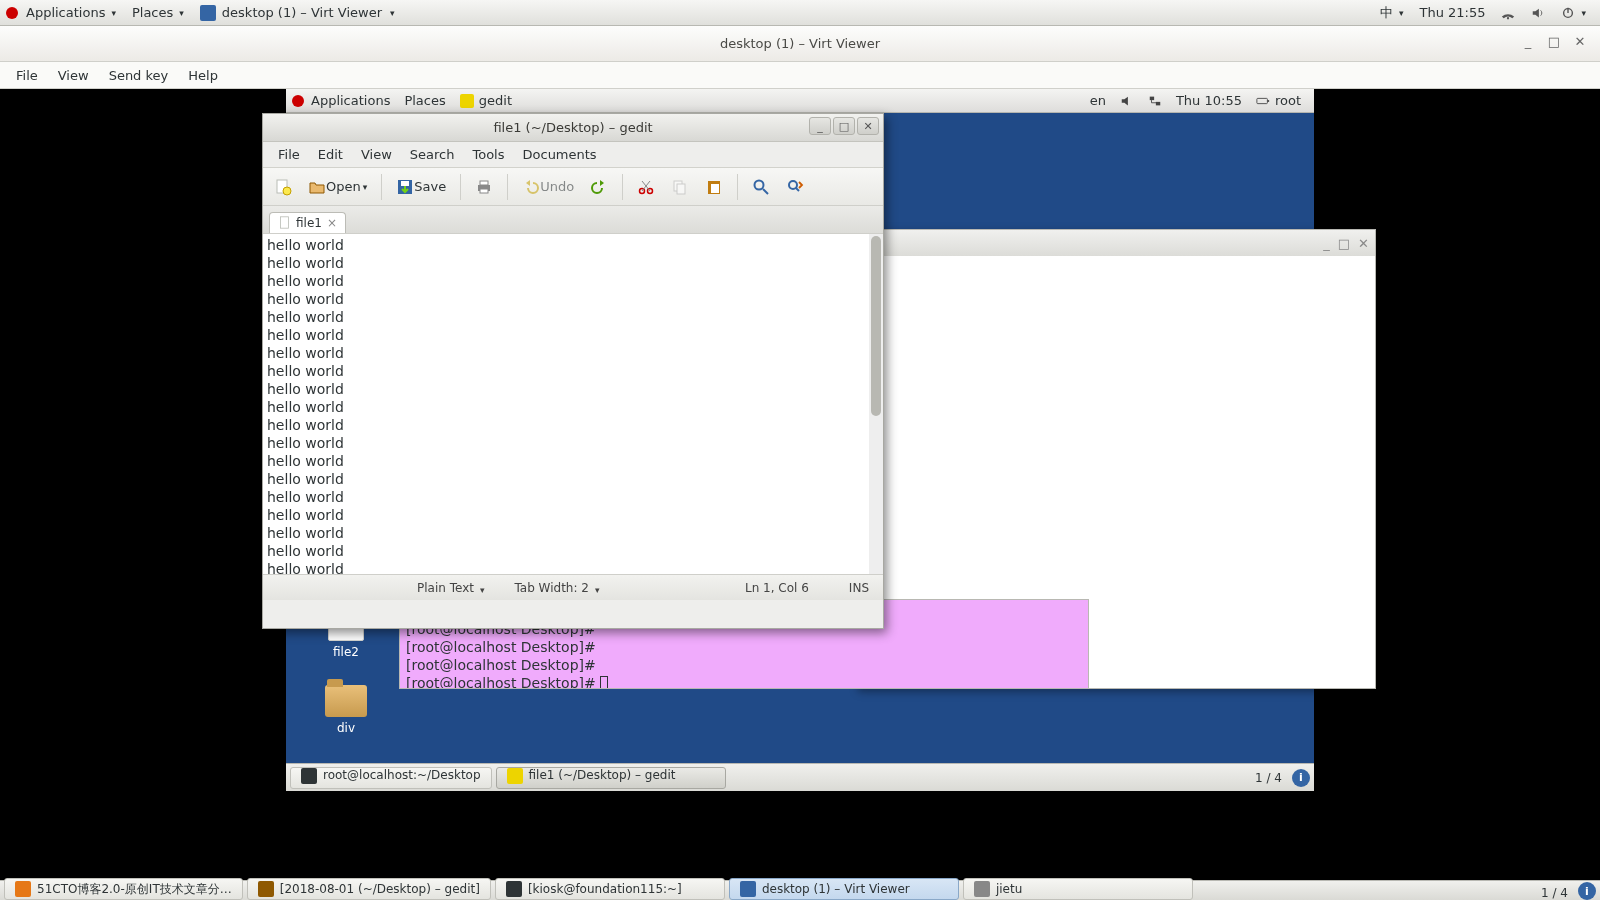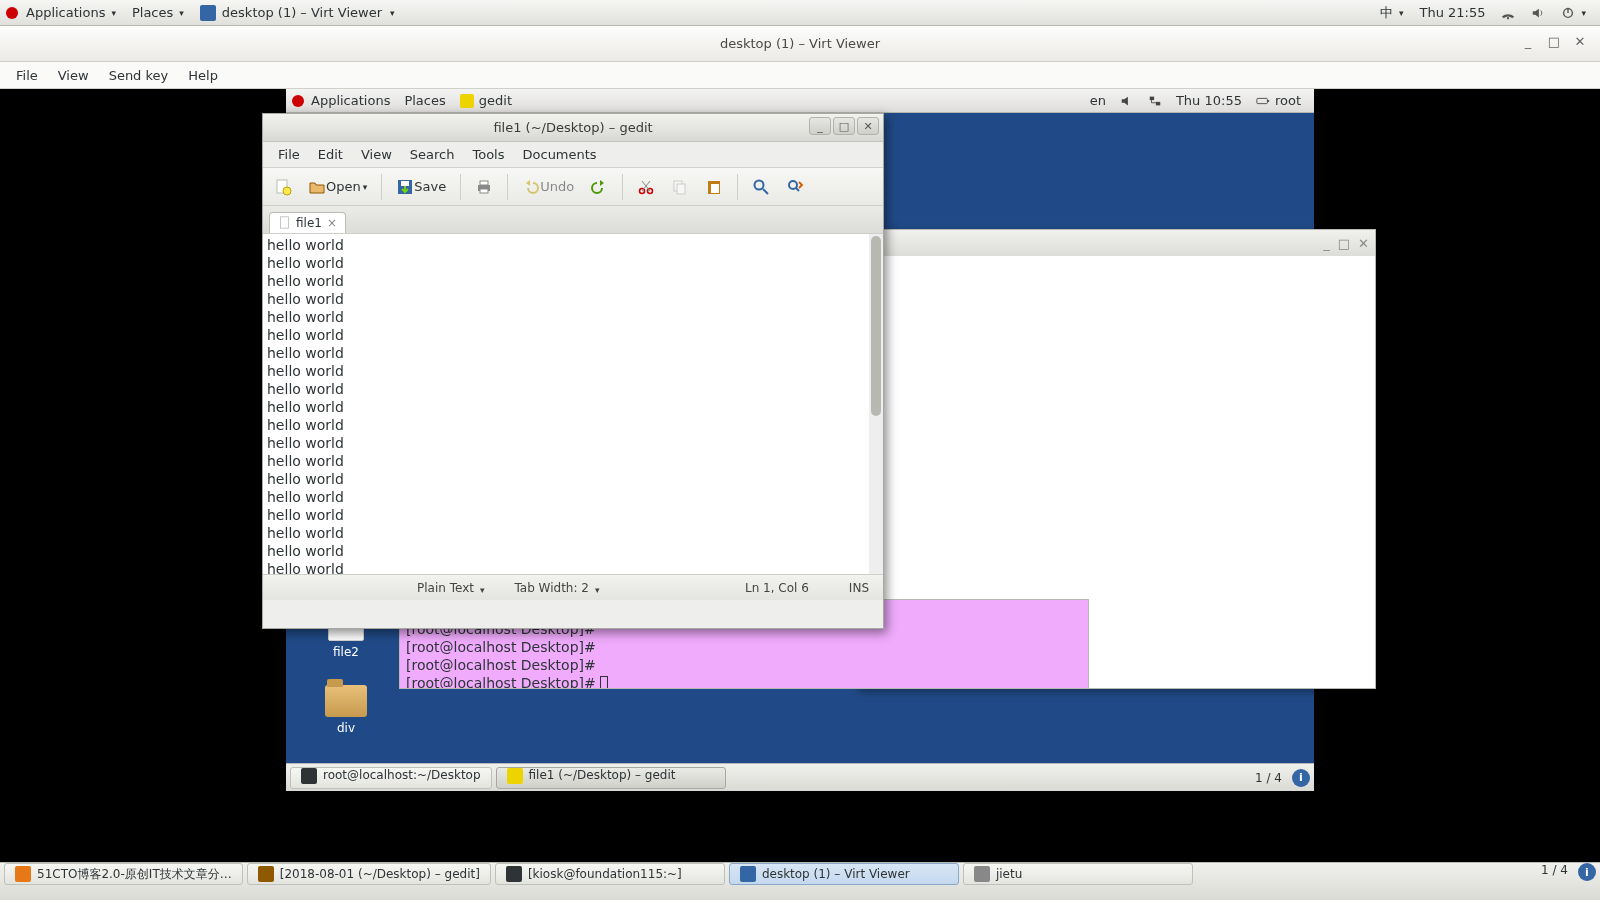--- a/index.html
+++ b/index.html
@@ -76,21 +76,21 @@
 .dicon .folder::before { content:""; position:absolute; left:2px; top:-6px; width:16px; height:8px; background:#c79a4e; border-radius:2px 2px 0 0; }
 
 
 .g-taskbar { position:absolute; left:0; bottom:0; right:0; height:28px; background:linear-gradient(#f0f0ed,#dadad5); border-top:1px solid #b8b8b2; display:flex; align-items:center; padding:0 4px; gap:4px; font-size:12px; }
 .g-taskbar .task { height:22px; padding:0 10px; display:flex; gap:6px; border:1px solid #c0c0ba; border-radius:3px; background:linear-gradient(#f6f6f3,#e4e4df); }
 .g-taskbar .task.active { background:linear-gradient(#eaeae6,#d0d0ca); border-color:#a8a8a2; }
 .g-taskbar .spacer { flex:1; }
 .ws-ind { width:18px; height:18px; border-radius:50%; background:#3465a4; color:#fff; display:flex; align-items:center; justify-content:center; font-size:11px; font-weight:bold; }
 
 
-.host-taskbar { position:absolute; left:0; bottom:0; width:1600px; height:38px; background:linear-gradient(#f0f0ed,#dadad5); border-top:1px solid #b8b8b2; display:flex; align-items:flex-start; padding:0 4px; gap:4px; font-size:12px;margin-top:39px; }
+.host-taskbar { position:absolute; left:0; bottom:0; width:1600px; height:20px; background:linear-gradient(#f0f0ed,#dadad5); border-top:1px solid #b8b8b2; display:flex; align-items:flex-end; padding:0 4px; gap:4px; font-size:12px;margin-top:39px; }
 .host-taskbar .task { height:22px; padding:0 10px; display:flex; align-items:center; gap:6px; border:1px solid #c0c0ba; border-radius:3px; background:linear-gradient(#f6f6f3,#e4e4df); min-width:230px; }
 .host-taskbar .task.active { background:linear-gradient(#d8e6f5,#c4d8ee); border-color:#8aa8c8; }
 .host-taskbar .spacer { flex:1; }
 .appico { width:16px; height:16px; border-radius:2px; display:inline-block; }
 </style>
 </head>
 <body>
 
 <div class="host-panel">
   <span class="rh-dot"></span>

